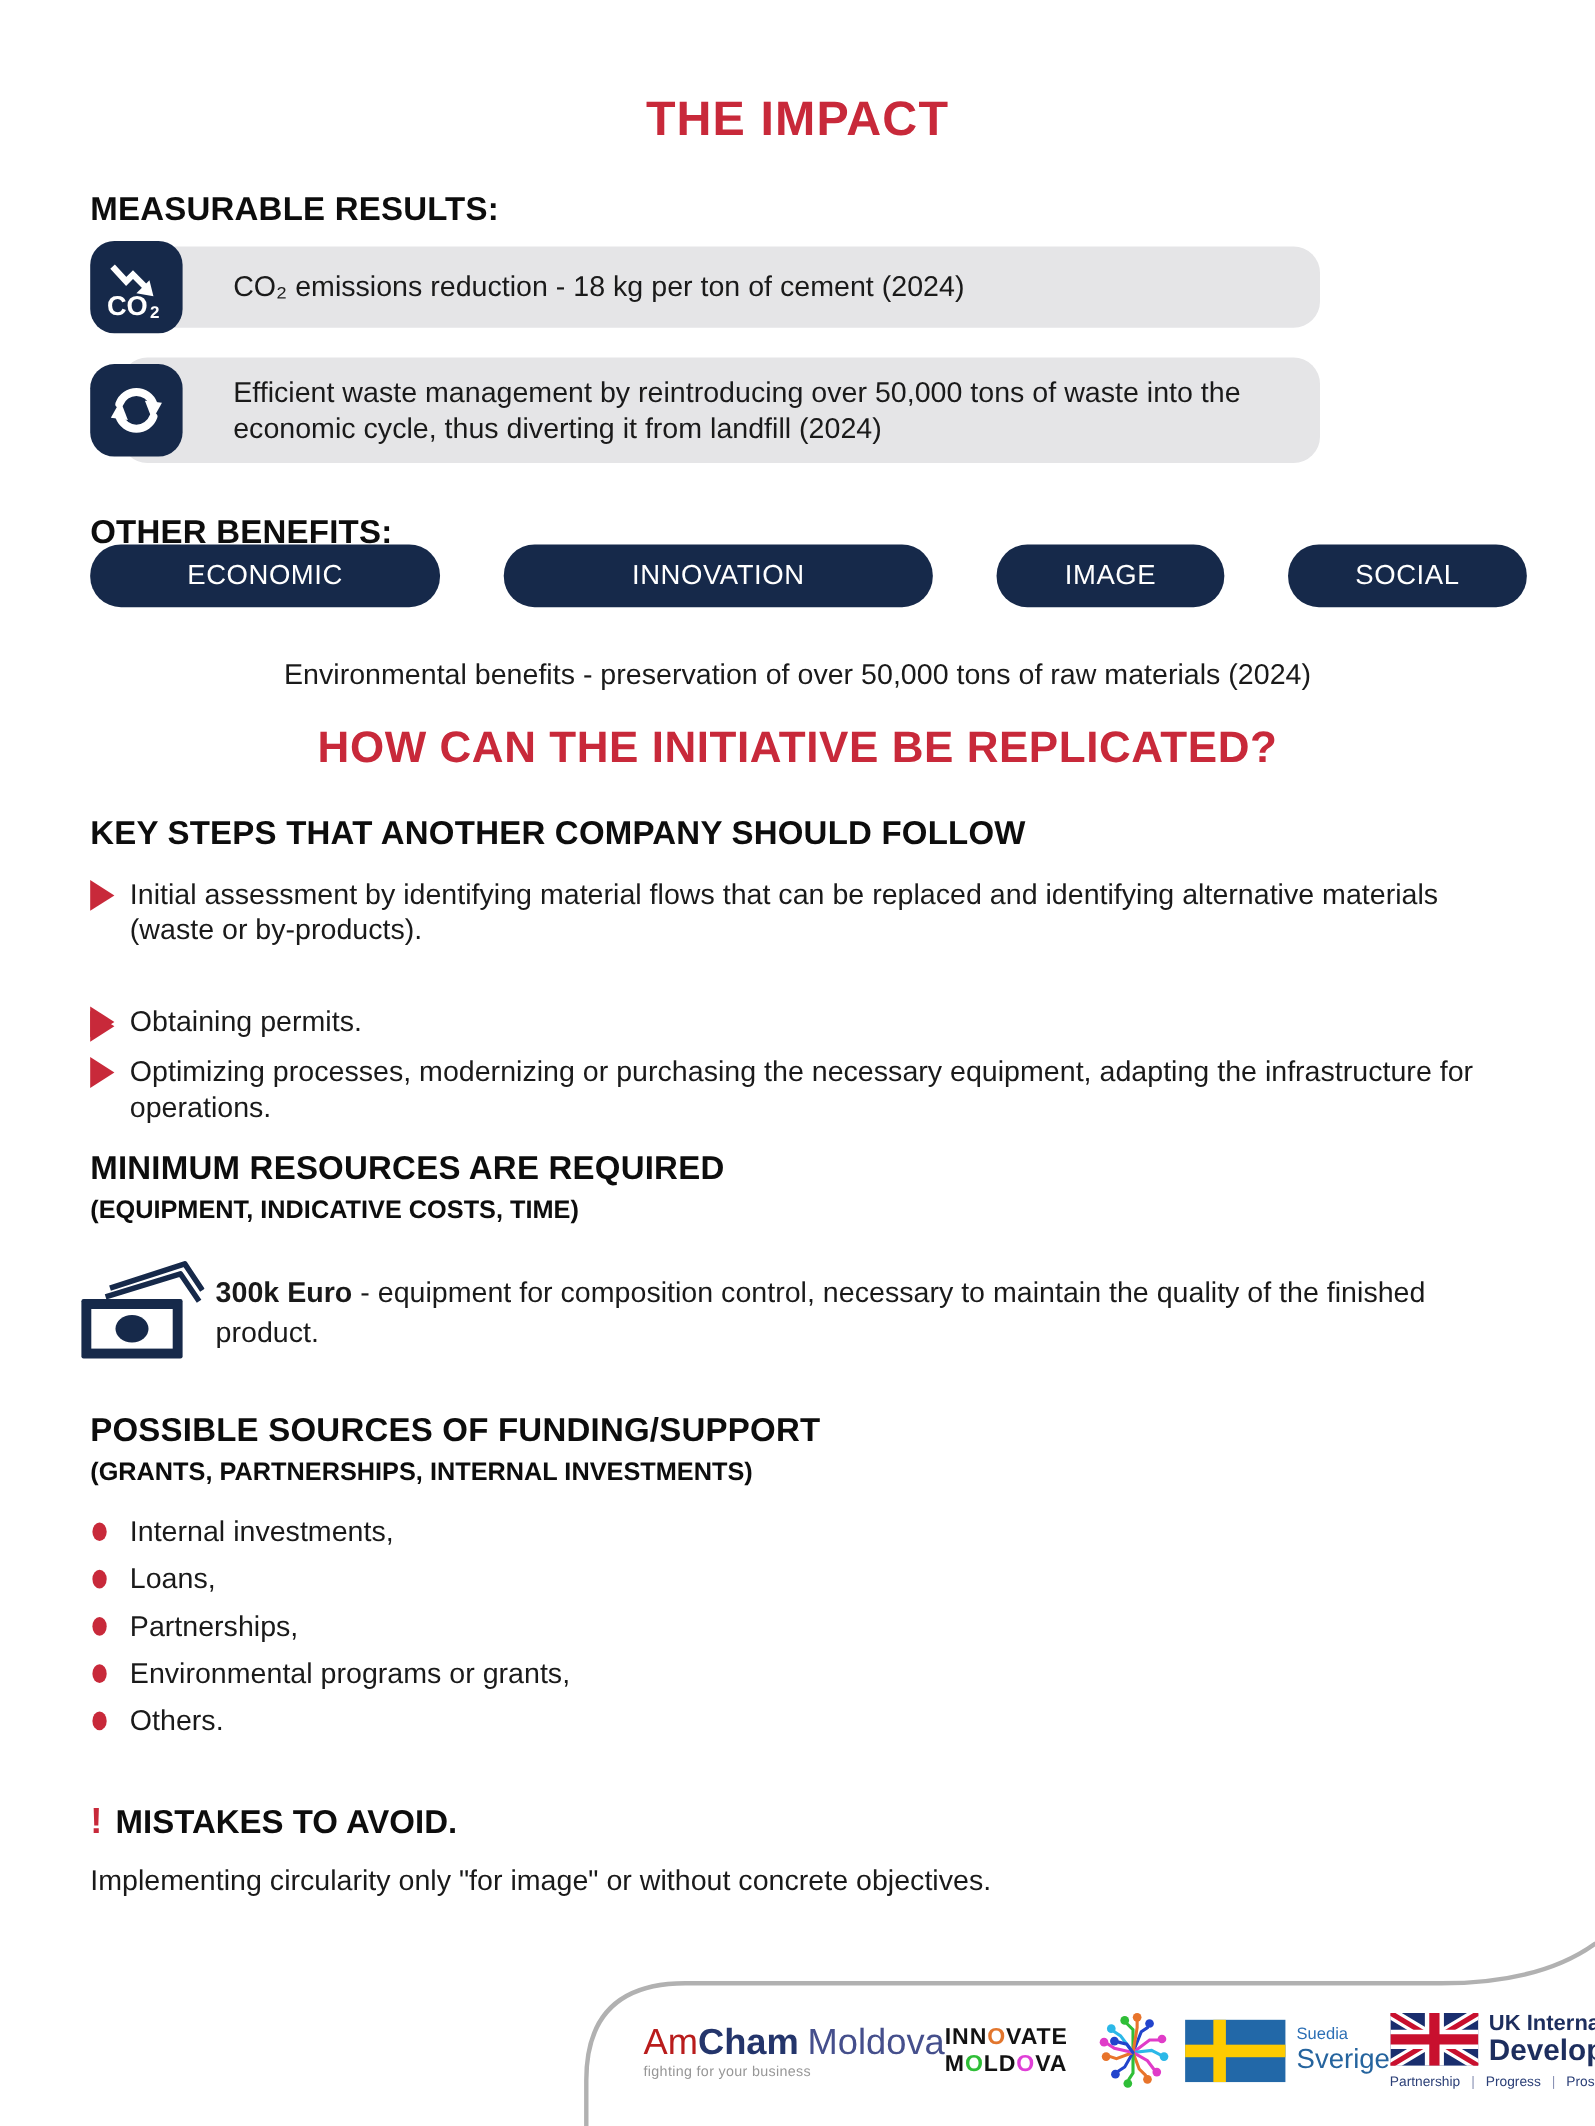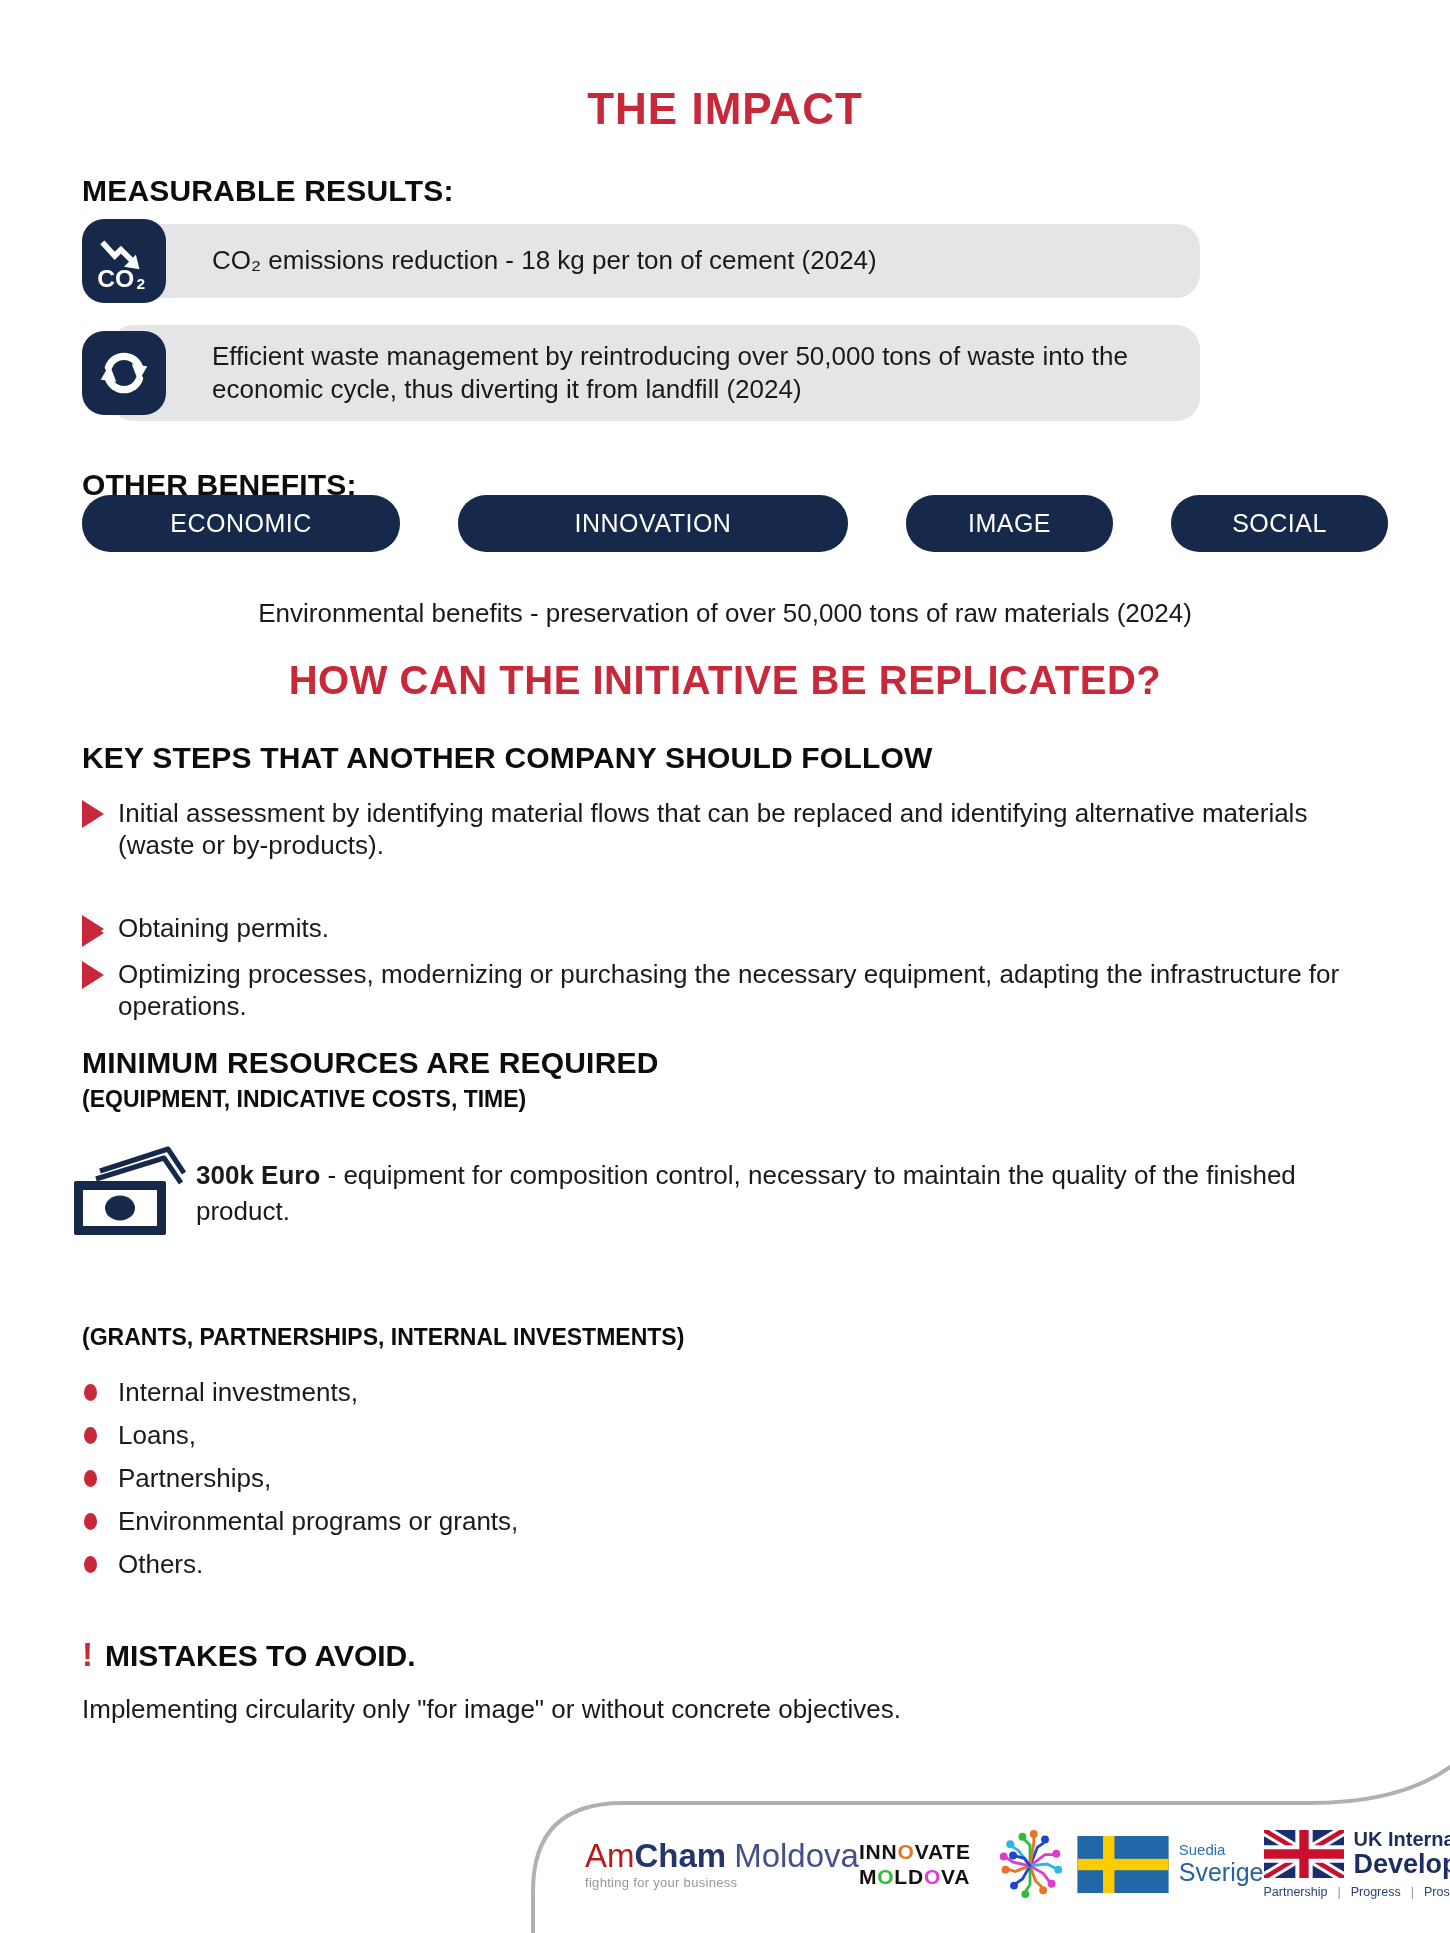--- a/index.html
+++ b/index.html
@@ -144,20 +144,21 @@
       </g>
       <rect x="4" y="38" width="92" height="54" fill="#16294a" rx="2"></rect>
       <rect x="13" y="47" width="74" height="36" fill="#ffffff"></rect>
       <ellipse cx="50" cy="65" rx="15" ry="12.5" fill="#16294a"></ellipse>
     </svg>
   </div>
   <div class="abs cost-text" style="top:1158px;">
     <span class="cost-bold">300k Euro</span><span> -  equipment for composition control, necessary to maintain the quality of the finished product.</span>
   </div>
 
+  <div class="abs h-section" style="top:1284px;left:82px;">POSSIBLE SOURCES OF FUNDING/SUPPORT</div>
   <div class="abs h-sub" style="top:1324px;left:82px;">(GRANTS, PARTNERSHIPS, INTERNAL INVESTMENTS)</div>
 
   <div class="abs fund-item" style="top:1377px;">
     <span class="dot"></span>
     <span>Internal investments,</span>
   </div>
   <div class="abs fund-item" style="top:1420px;">
     <span class="dot"></span>
     <span>Loans,</span>
   </div>

